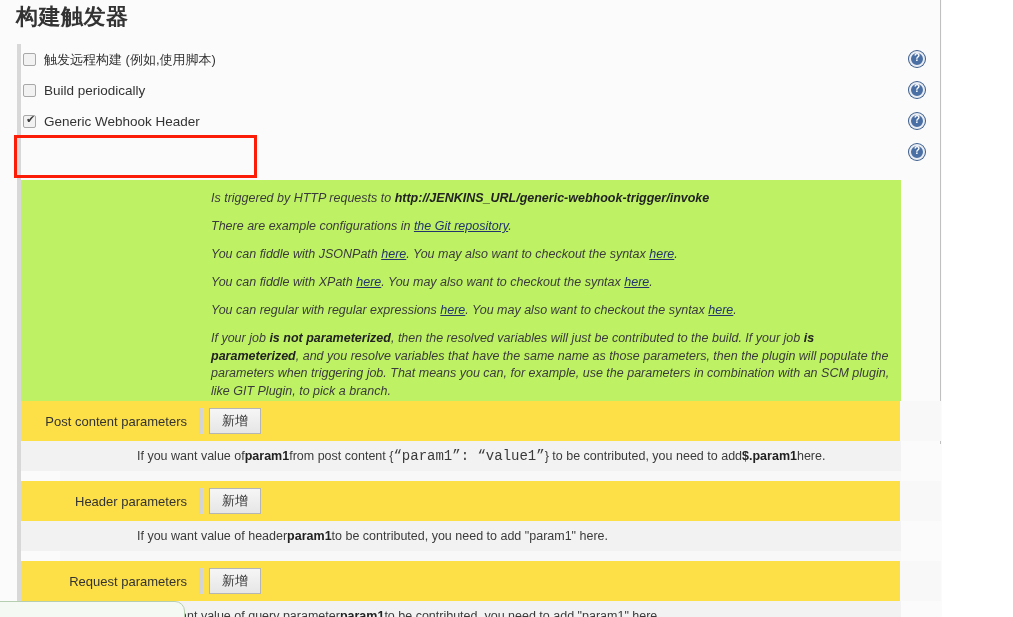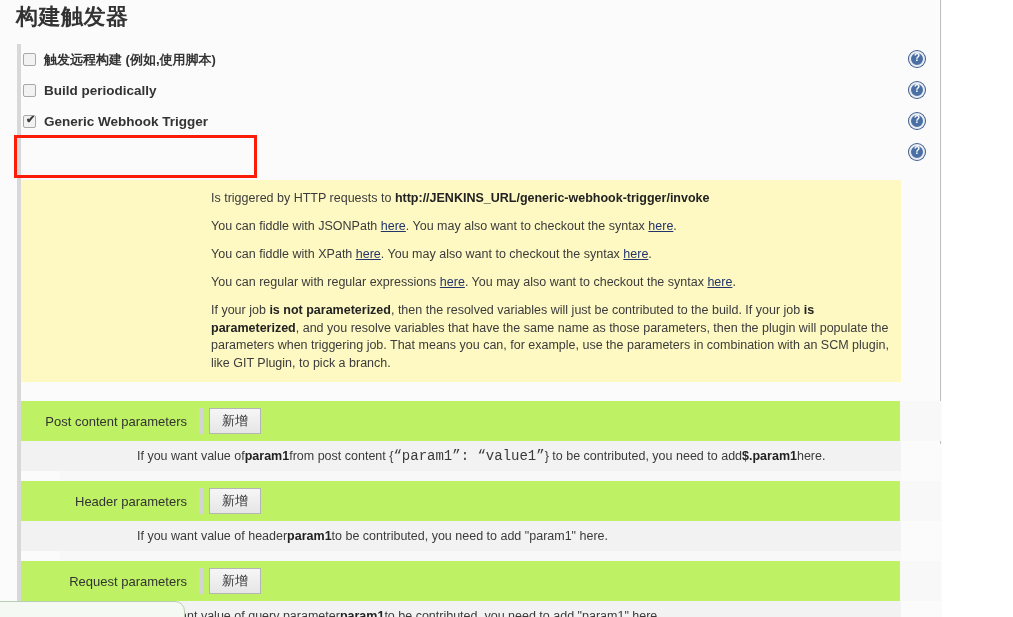--- a/index.html
+++ b/index.html
@@ -69,21 +69,20 @@
     top: 44px;
     width: 880px;
   }
   .trigger-row {
     position: relative;
     height: 31px;
     display: flex;
     align-items: center;
     padding-left: 2px;
     box-sizing: border-box;
-    font-weight: bold;
   }
   .cb {
     width: 13px;
     height: 13px;
     border: 1px solid #a8a8a8;
     background: #f2f2f2;
     border-radius: 2px;
     box-sizing: border-box;
     margin-right: 8px;
     flex: 0 0 auto;
@@ -156,23 +155,24 @@
     box-sizing: border-box;
     pointer-events: none;
   }
 
   
   .desc-panel {
     position: absolute;
     left: 21px;
     top: 180px;
     width: 880px;
-    background: #fef9c3;
+    background: #bef264;
     padding: 4px 0 8px 0;
     box-sizing: border-box;
+    font-style: italic;
   }
   .desc-panel p {
     margin: 0;
     padding: 5px 0 5px 190px;
     font-size: 12.5px;
     line-height: 18px;
     color: #3b3b3b;
   }
   .desc-panel p.block {
     padding-top: 6px;
@@ -188,21 +188,21 @@
 
   
   .param-block {
     position: absolute;
     left: 21px;
     width: 880px;
   }
   .param-row {
     position: relative;
     height: 40px;
-    background: #bef264;
+    background: #fde047;
     display: flex;
     align-items: center;
   }
   .param-label {
     width: 178px;
     padding-right: 12px;
     text-align: right;
     font-size: 13px;
     color: #333333;
     box-sizing: border-box;
@@ -300,21 +300,21 @@
       </div>
 
 
       <div class="trigger-row">
         <span class="cb"></span>
         <span class="trigger-label">Build periodically</span>
       </div>
 
       <div class="trigger-row">
         <span class="cb checked"></span>
-        <span class="trigger-label">Generic Webhook Trigger</span>
+        <span class="trigger-label">Generic Webhook Header</span>
       </div>
 
     </div>
 
     <div class="help-col">
       <div class="help-slot">
         <span class="help-icon" style="top:7px"></span>
       </div>
       <div class="help-slot">
         <span class="help-icon" style="top:7px"></span>
@@ -326,20 +326,21 @@
         <span class="help-icon" style="top:7px"></span>
       </div>
     </div>
 
     <div class="red-box"></div>
 
     <div class="desc-panel">
 
       <p><span>Is triggered by HTTP requests to </span><b>http://JENKINS_URL/generic-webhook-trigger/invoke</b></p>
 
+      <p><span>There are example configurations in </span><a class="lnk">the Git repository</a><span>.</span></p>
 
       <p><span>You can fiddle with JSONPath </span><a class="lnk">here</a><span>. You may also want to checkout the syntax </span><a class="lnk">here</a><span>.</span></p>
 
       <p><span>You can fiddle with XPath </span><a class="lnk">here</a><span>. You may also want to checkout the syntax </span><a class="lnk">here</a><span>.</span></p>
 
       <p><span>You can regular with regular expressions </span><a class="lnk">here</a><span>. You may also want to checkout the syntax </span><a class="lnk">here</a><span>.</span></p>
 
       <p class="block"><span>If your job </span><b>is not parameterized</b><span>, then the resolved variables will just be contributed to the build. If your job </span><b>is parameterized</b><span>, and you resolve variables that have the same name as those parameters, then the plugin will populate the parameters when triggering job. That means you can, for example, use the parameters in combination with an SCM plugin, like GIT Plugin, to pick a branch.</span></p>
 
     </div>

